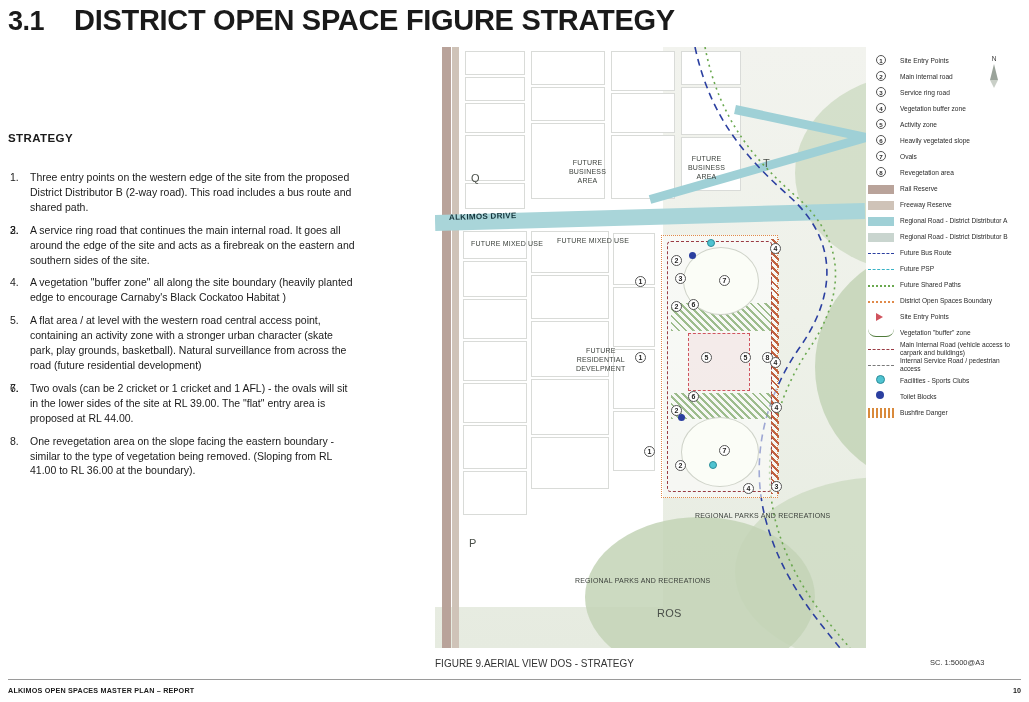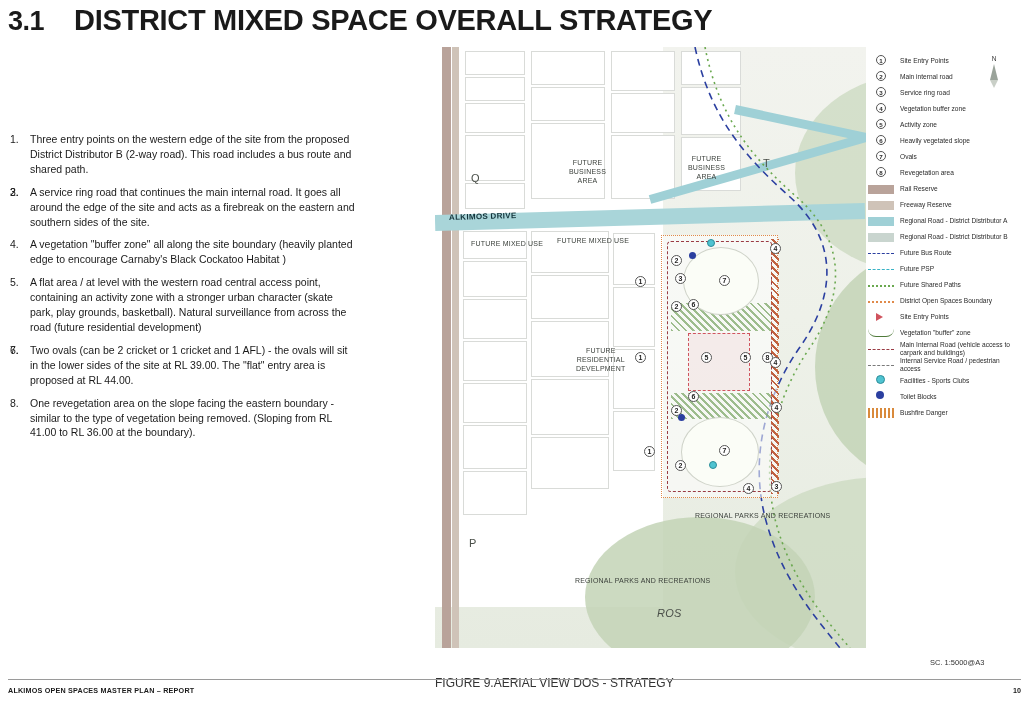--- a/index.html
+++ b/index.html
@@ -347,23 +347,23 @@
     margin: 0 auto;
     border-left: 4px solid transparent;
     border-right: 4px solid transparent;
     border-top: 8px solid #c9cfc7;
   }
 
   
   .fig-row {
     position: absolute;
     left: 435px;
-    top: 676px;
+    top: 658px;
     width: 586px;
-    font-size: 12px;
+    font-size: 10px;
     color: #333;
     display: flex;
     justify-content: space-between;
   }
   .fig-scale {
     position: absolute;
     left: 930px;
     top: 658px;
     font-size: 7.5px;
     color: #333;
@@ -394,24 +394,25 @@
     font-size: 7.2px;
     font-weight: bold;
     color: #1a1a1a;
   }
 </style>
 </head>
 <body>
 
 <div class="page-head">
   <div class="sec-num">3.1</div>
-  <div class="sec-title">DISTRICT MIXED SPACE OVERALL STRATEGY</div>
+  <div class="sec-title">DISTRICT OPEN SPACE FIGURE STRATEGY</div>
 </div>
 
 <div class="left-col">
+  <div class="strategy-label">STRATEGY</div>
   <ol class="strategy-list" id="strategy-list">
       <li><span class="num">1.</span><span>Three entry points on the western edge of the site from the proposed District Distributor B (2-way road). This road includes a bus route and shared path.</span></li>
       <li><span class="num">2.</span></li>
       <li><span class="num">3.</span><span>A service ring road that continues the main internal road. It goes all around the edge of the site and acts as a firebreak on the eastern and southern sides of the site.</span></li>
       <li><span class="num">4.</span><span>A vegetation "buffer zone" all along the site boundary (heavily planted edge to encourage Carnaby's Black Cockatoo Habitat )</span></li>
       <li><span class="num">5.</span><span>A flat area / at level with the western road central access point, containing an activity zone with a stronger urban character (skate park, play grounds, basketball). Natural surveillance from across the road (future residential development)</span></li>
       <li><span class="num">6.</span></li>
       <li><span class="num">7.</span><span>Two ovals (can be 2 cricket or 1 cricket and 1 AFL) - the ovals will sit in the lower sides of the site at RL 39.00. The "flat" entry area is proposed at RL 44.00.</span></li>
       <li><span class="num">8.</span><span>One revegetation area on the slope facing the eastern boundary - similar to the type of vegetation being removed. (Sloping from RL 41.00 to RL 36.00 at the boundary).</span></li>
     </ol>
@@ -478,21 +479,21 @@
   <div class="hatch-green" style="left:236px;top:256px;width:100px;height:28px;"></div>
   <div class="hatch-green" style="left:236px;top:346px;width:100px;height:26px;"></div>
   <div class="oval oval-a"></div>
   <div class="oval oval-b"></div>
   <div class="activity-zone"></div>
 
   <div id="map-labels">
       <div class="mlabel big" style="left: 36px; top: 125px; white-space: pre-line;">Q</div>
       <div class="mlabel big" style="left: 328px; top: 110px; white-space: pre-line;">T</div>
       <div class="mlabel big" style="left: 34px; top: 490px; white-space: pre-line;">P</div>
-      <div class="mlabel big" style="left: 222px; top: 560px; white-space: pre-line; font-style: italic;">ROS</div>
+      <div class="mlabel big" style="left: 222px; top: 560px; white-space: pre-line;">ROS</div>
       <div class="mlabel" style="left: 134px; top: 112px; white-space: pre-line;">FUTURE
 BUSINESS
 AREA</div>
       <div class="mlabel" style="left: 253px; top: 108px; white-space: pre-line;">FUTURE
 BUSINESS
 AREA</div>
       <div class="mlabel" style="left: 36px; top: 193px; white-space: pre-line;">FUTURE MIXED USE</div>
       <div class="mlabel" style="left: 122px; top: 190px; white-space: pre-line;">FUTURE MIXED USE</div>
       <div class="mlabel" style="left: 141px; top: 300px; white-space: pre-line;">FUTURE
 RESIDENTIAL

